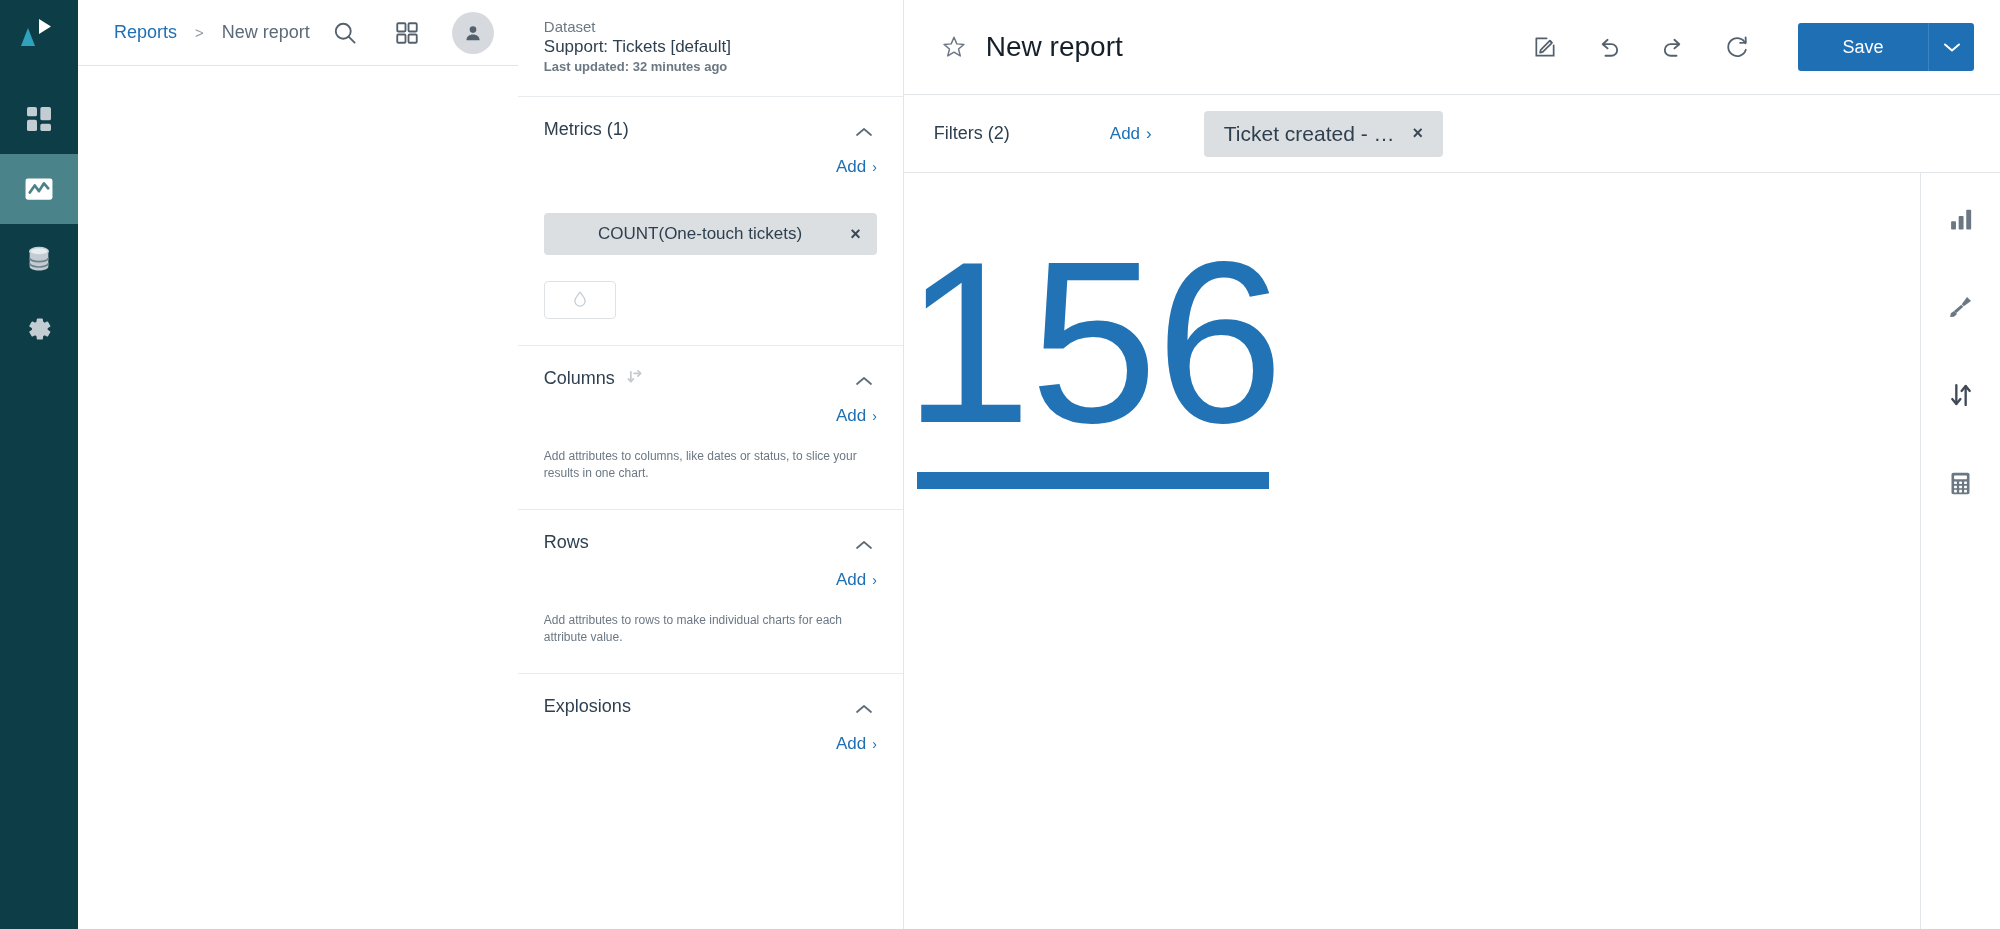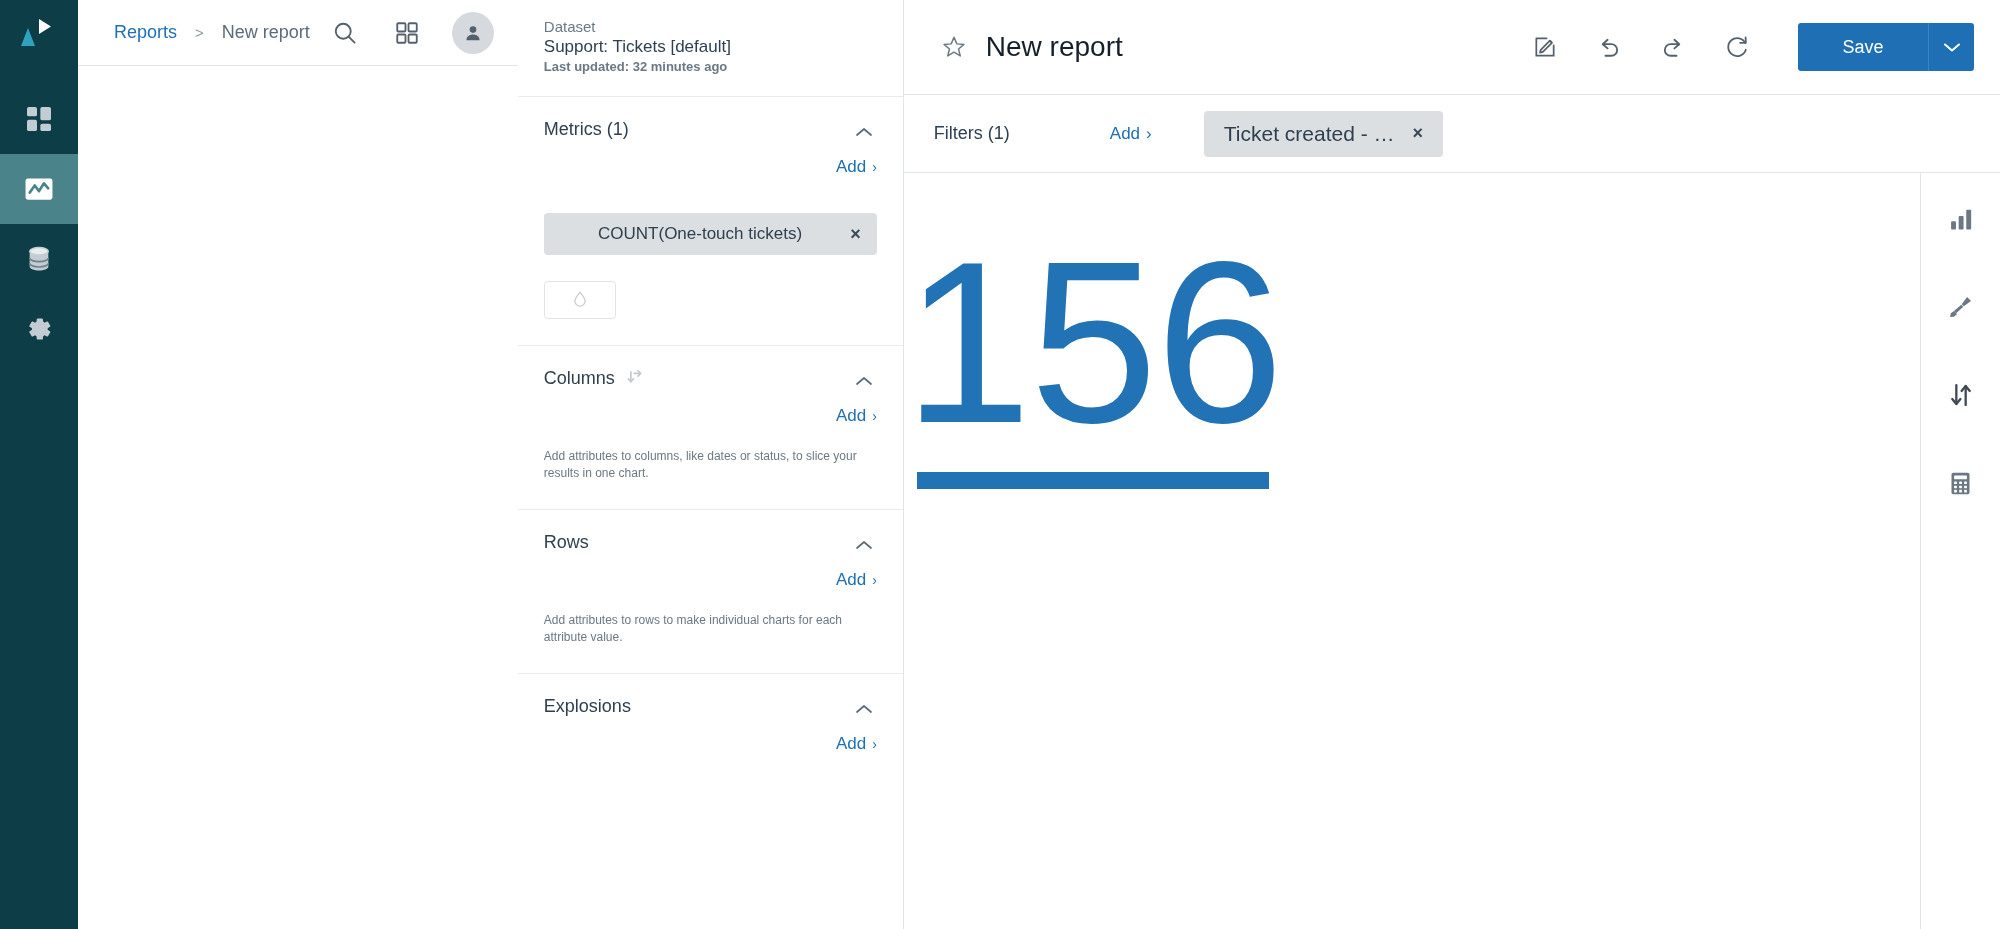--- a/index.html
+++ b/index.html
@@ -620,21 +620,21 @@
             <button class="save-btn">Save</button>
             <div class="save-caret">
               <svg width="22" height="14" viewBox="0 0 22 14">
                 <polyline points="4,4.5 11,10.5 18,4.5" fill="none" stroke="#ffffff" stroke-width="2" stroke-linecap="round" stroke-linejoin="round"></polyline>
               </svg>
             </div>
           </div>
         </div>
 
         <div class="filters-bar">
-          <span class="filters-label">Filters (1)</span>
+          <span class="filters-label">Filters (2)</span>
           <span class="filters-add">
             <span>Add</span>
             <span class="caret">›</span>
           </span>
           <div class="filter-chip">
             <span class="filter-chip-text">Ticket created - …</span>
             <span class="filter-chip-x">×</span>
           </div>
         </div>
 

